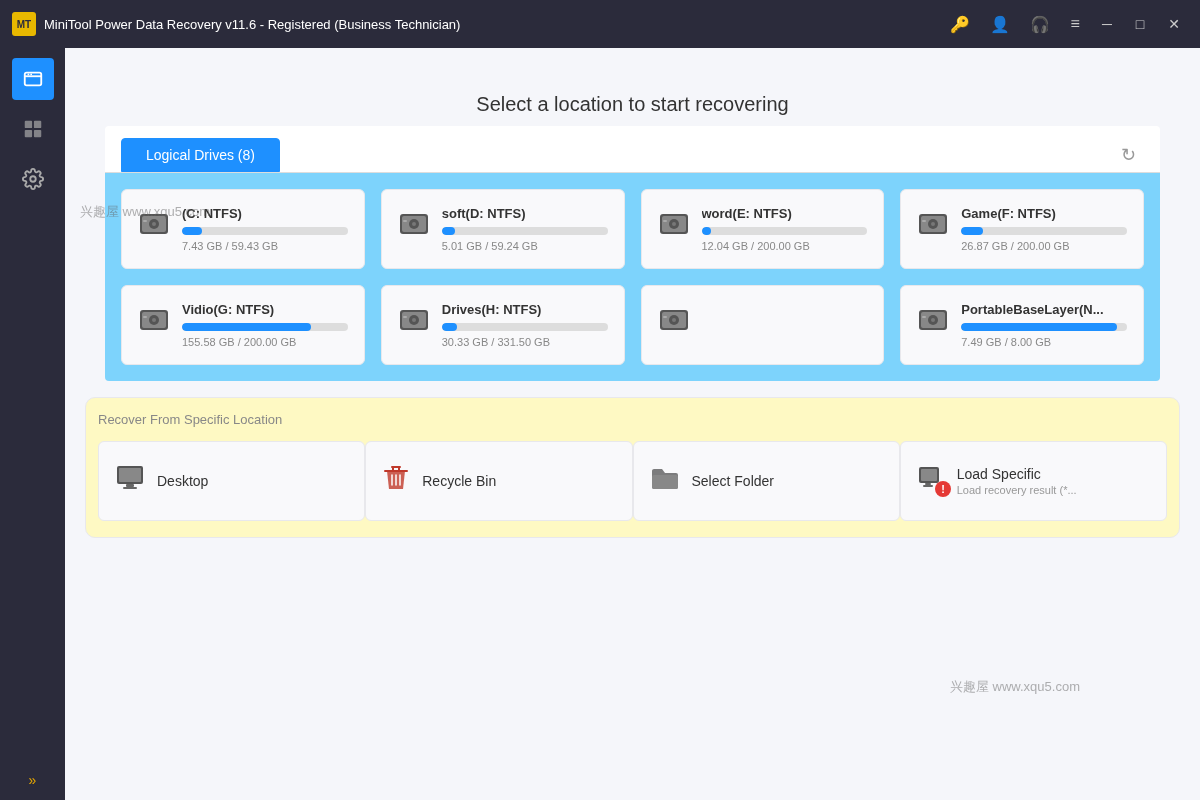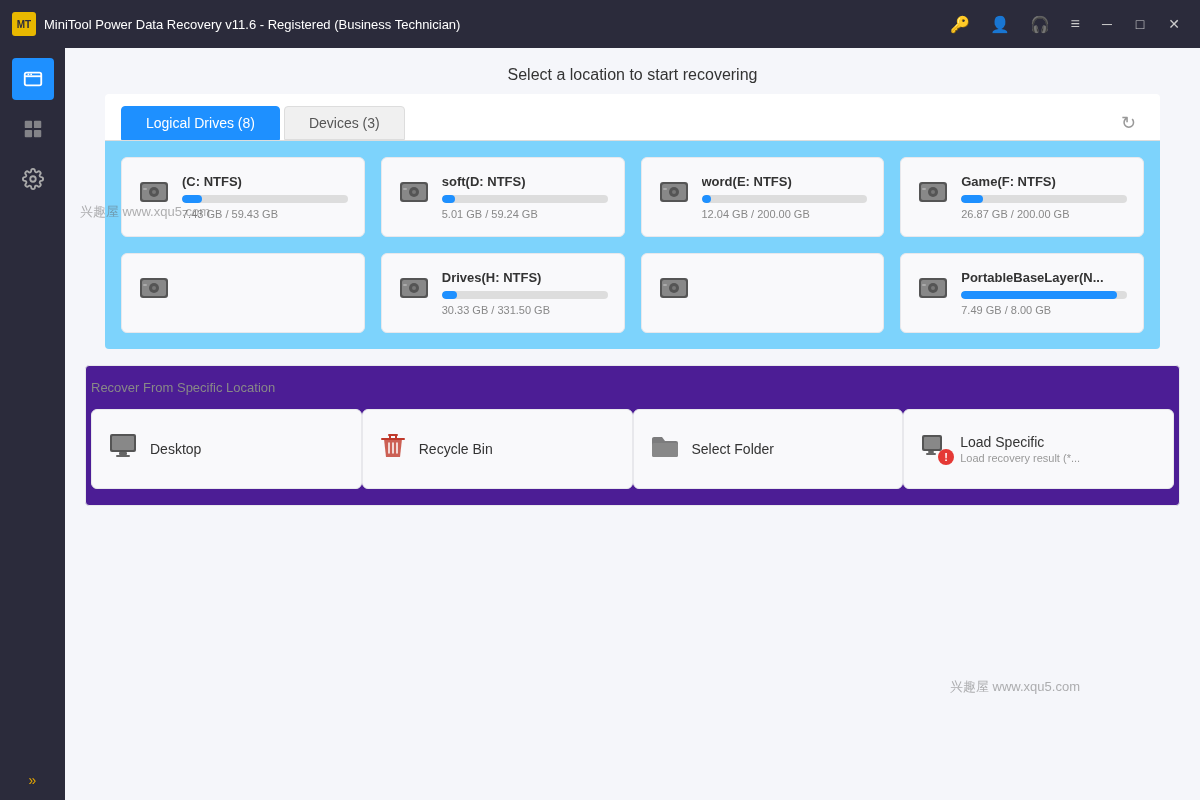--- a/index.html
+++ b/index.html
@@ -102,24 +102,25 @@
     .main {
       flex: 1;
       background: #f5f6fa;
       display: flex;
       flex-direction: column;
       overflow: hidden;
     }
 
     .page-title {
       text-align: center;
-      font-size: 16px;
+      font-size: 20px;
       color: #333;
       padding: 18px 11px 10px;
       font-weight: 400;
+      margin-top: 27px;
     }
 
     
     .tabs-area {
       background: #fff;
       margin: 0 20px;
       border-radius: 4px 4px 0 0;
       display: flex;
       align-items: center;
       padding: 12px 16px 0;
@@ -229,23 +230,23 @@
       right: 120px;
       color: rgba(100,100,100,0.5);
       font-size: 13px;
       pointer-events: none;
       z-index: 10;
     }
 
     
     .recover-section {
       margin: 16px 20px 0;
-      background: #4c1d95;
-      border-radius: 4px;
-      padding: 14px 5px 16px;
+      background: #fef9c3;
+      border-radius: 10px;
+      padding: 14px 12px 16px;
       border: 1px solid #e8e8ec;
     }
     .recover-title {
       font-size: 13px;
       color: #888;
       margin-bottom: 14px;
       font-weight: 500;
     }
     .recover-grid {
       display: grid;
@@ -329,23 +330,20 @@
 
   <div class="main">
 
     <div class="page-title">Select a location to start recovering</div>
 
     <div style="margin: 0 20px;">
       <div class="tabs-area">
         <div class="tab active">
           <span>Logical Drives (8)</span>
         </div>
-        <div class="tab">
-          <span>Devices (3)</span>
-        </div>
         <div class="refresh-btn">↻</div>
       </div>
 
       <div class="content-panel">
         <div class="drives-grid">
 
           <div class="drive-card">
             <div class="drive-icon">
               <svg width="32" height="28" viewBox="0 0 32 28" fill="none">
                   <rect x="2" y="4" width="28" height="20" rx="3" fill="#555"></rect>
@@ -423,20 +421,27 @@
 
           <div class="drive-card">
             <div class="drive-icon">
               <svg width="32" height="28" viewBox="0 0 32 28" fill="none">
                   <rect x="2" y="4" width="28" height="20" rx="3" fill="#555"></rect>
                   <rect x="4" y="6" width="24" height="16" rx="2" fill="#888"></rect>
                   <circle cx="16" cy="14" r="5" fill="#555"></circle>
                   <circle cx="16" cy="14" r="2" fill="#777"></circle>
                   <rect x="5" y="10" width="4" height="2" rx="1" fill="#aaa"></rect>
                 </svg>
+            </div>
+            <div class="drive-info">
+              <div class="drive-name">Vidio(G: NTFS)</div>
+              <div class="drive-bar-bg">
+                <div class="drive-bar-fill" style="width:78%"></div>
+              </div>
+              <div class="drive-size">155.58 GB / 200.00 GB</div>
             </div>
           </div>
 
           <div class="drive-card">
             <div class="drive-icon">
               <svg width="32" height="28" viewBox="0 0 32 28" fill="none">
                   <rect x="2" y="4" width="28" height="20" rx="3" fill="#555"></rect>
                   <rect x="4" y="6" width="24" height="16" rx="2" fill="#888"></rect>
                   <circle cx="16" cy="14" r="5" fill="#555"></circle>
                   <circle cx="16" cy="14" r="2" fill="#777"></circle>

